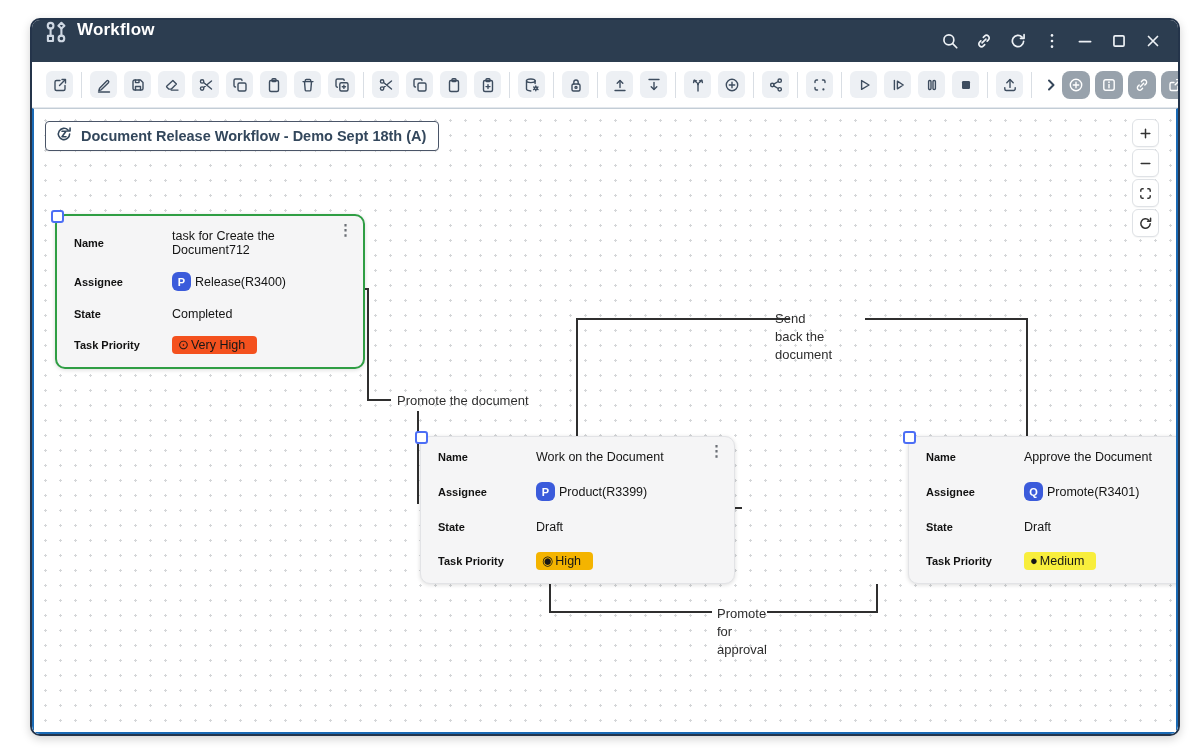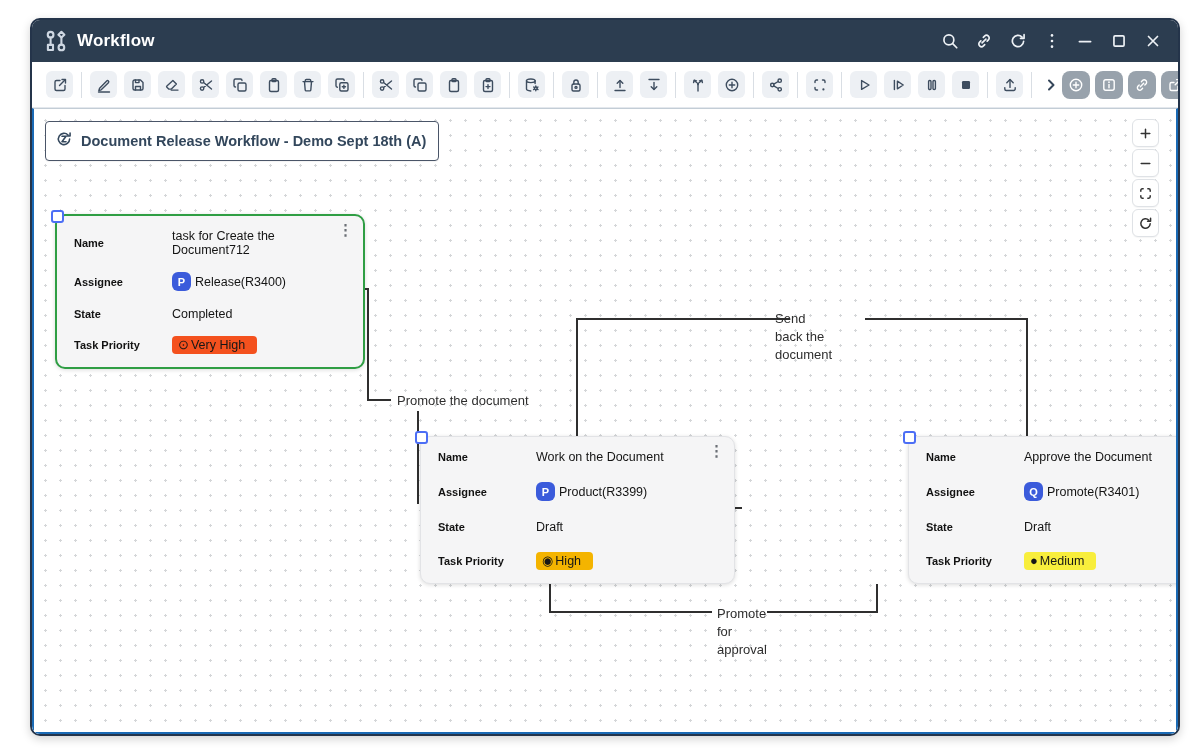--- a/index.html
+++ b/index.html
@@ -6,21 +6,21 @@
   html,body { width:1200px; height:750px; background:#ffffff; font-family:"Liberation Sans", sans-serif; }
 
   .window {
     position:absolute; left:30px; top:18px; width:1150px; height:718px;
     border:2px solid #24344a; border-radius:10px; overflow:hidden;
     background:#ffffff; box-shadow:0 3px 10px rgba(0,0,0,.18);
   }
 
   
   .titlebar {
-    height:42px; background:#2c3d50; display:flex; align-items:center;
+    height:42px; background:#2c3d50; display:flex; 
     padding:0 16px 0 12px; color:#fff;
   }
   .titlebar .logo { width:24px; height:24px; margin-right:9px; color:#cfd8e3; }
   .titlebar .title { font-size:17px; font-weight:bold; letter-spacing:.2px; }
   .tb-actions { margin-left:auto; display:flex; align-items:center; gap:15px; }
   .tb-icon { width:19px; height:19px; color:#eef2f6; cursor:pointer; display:flex; align-items:center; justify-content:center; }
   .tb-icon svg { width:18px; height:18px; }
   .win-controls { display:flex; align-items:center; gap:15px; margin-left:14px; }
 
   
@@ -47,21 +47,21 @@
   
   .canvas {
     position:relative; height:626px; background:#ffffff; overflow:hidden;
     border:2px solid #1a6ab5; border-top:1px solid #c3cdd6;
     background-image: radial-gradient(#d4d6d8 1.1px, transparent 1.2px);
     background-size:15px 15px; background-position:4px 4px;
   }
   .canvas svg.edges { position:absolute; left:0; top:0; }
 
   .wf-label {
-    position:absolute; left:11px; top:12px; height:40px; background:#ffffff;
+    position:absolute; left:11px; top:12px; height:30px; background:#ffffff;
     border:1px solid #4a5568; border-radius:4px; display:flex; align-items:center;
     gap:8px; padding:0 12px 0 9px; color:#33475c; box-shadow:0 1px 1px rgba(0,0,0,.05);
   }
   .wf-label svg { width:18px; height:18px; color:#33475c; }
   .wf-label .txt { font-size:14.5px; font-weight:bold; white-space:nowrap; }
 
   .zoom-panel { position:absolute; left:1098px; top:10px; display:flex; flex-direction:column; gap:2px; }
   .zoom-btn {
     width:27px; height:28px; background:#fff; border:1px solid #dfe2e6; border-radius:6px;
     display:flex; align-items:center; justify-content:center; color:#333; cursor:pointer;

